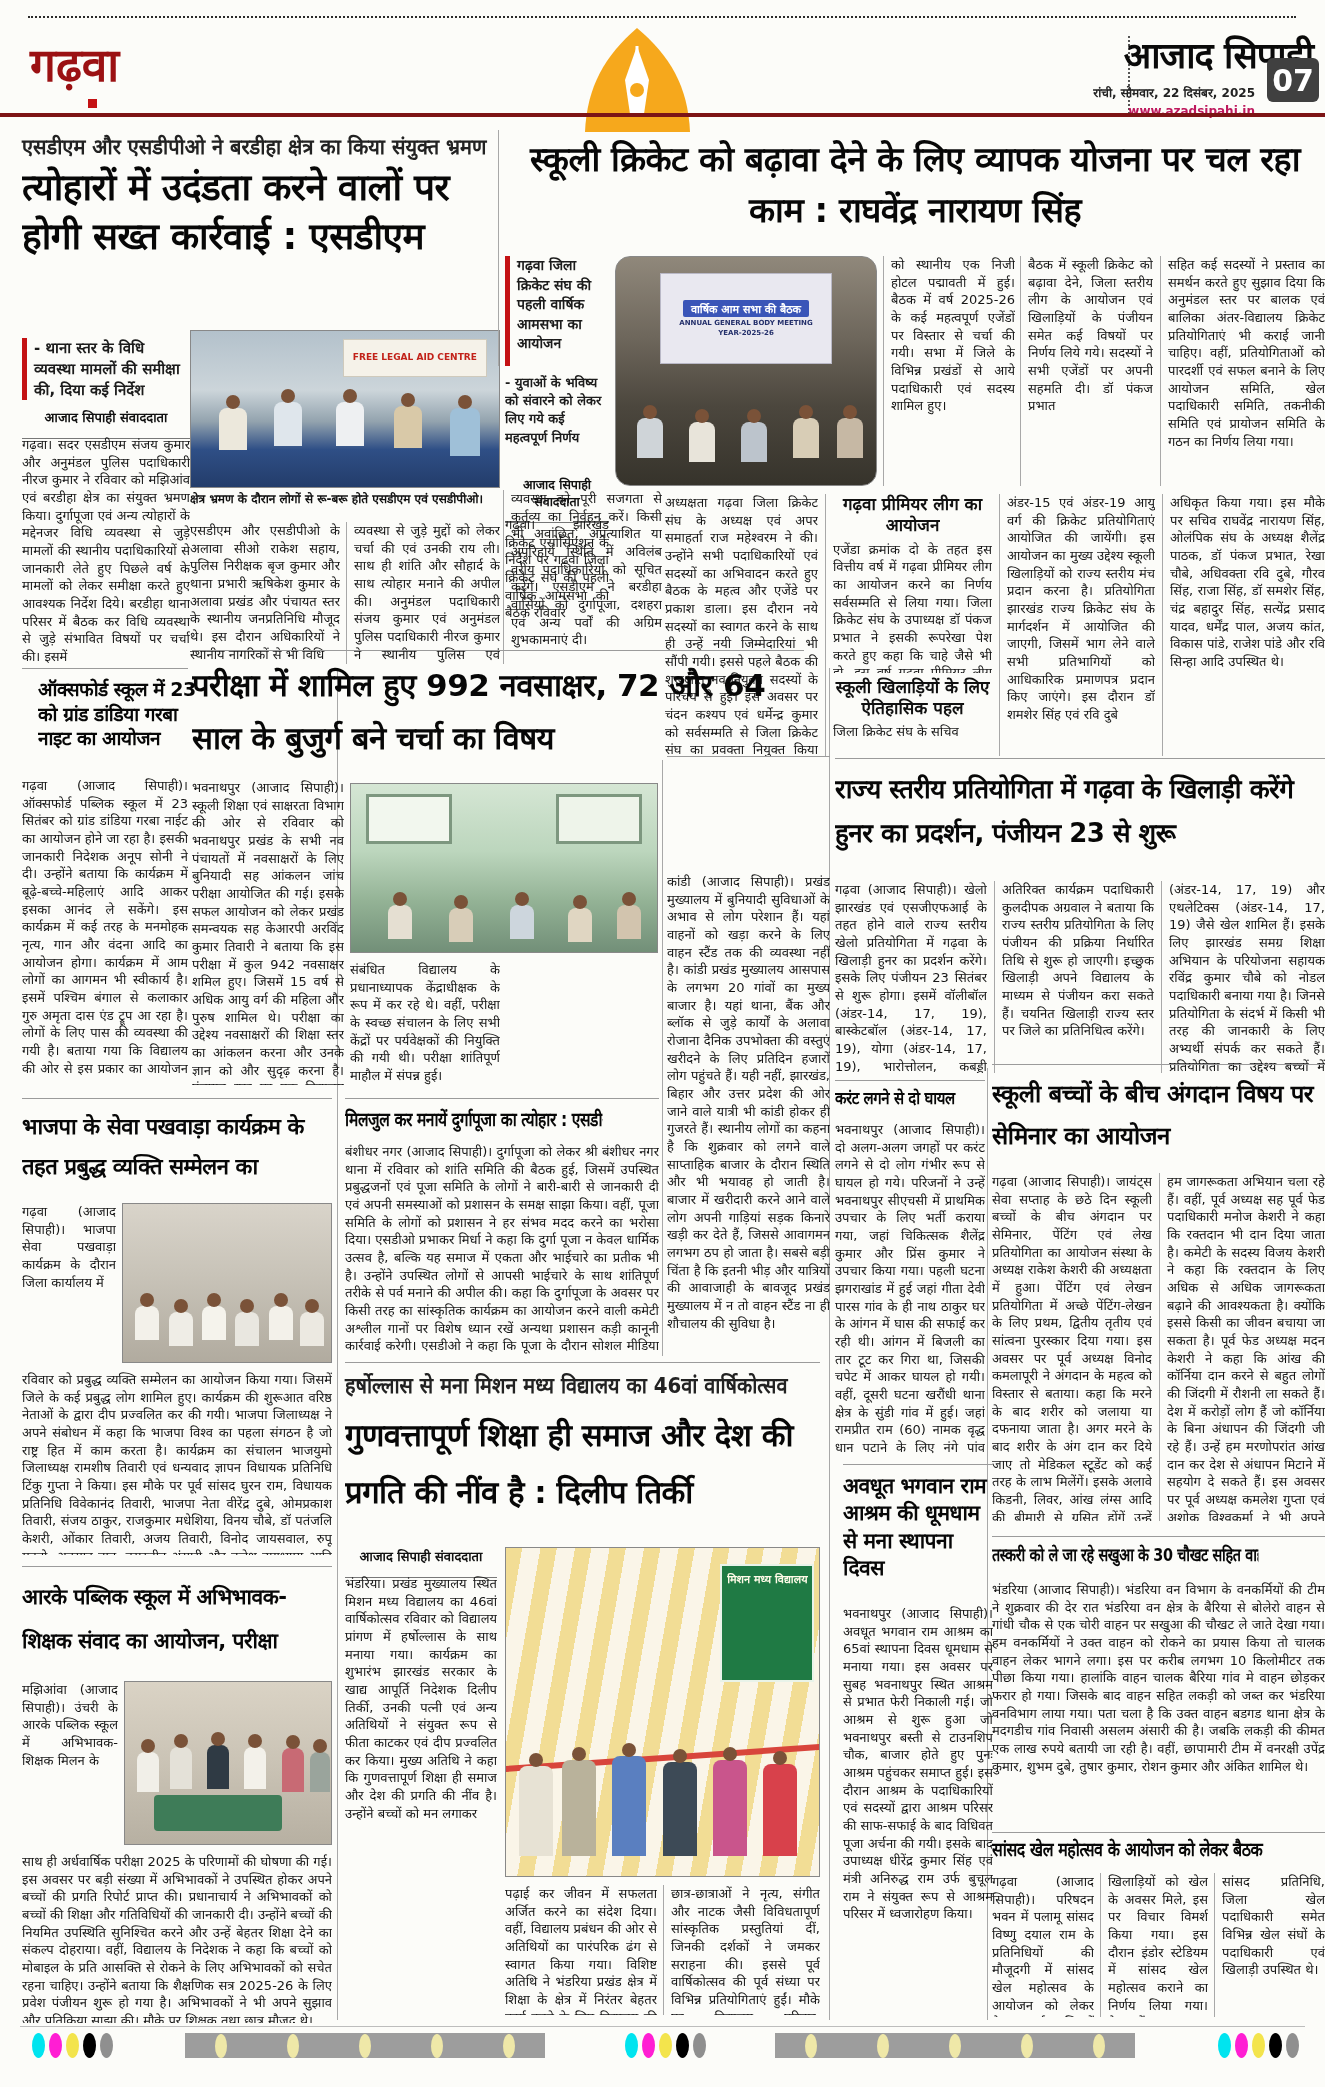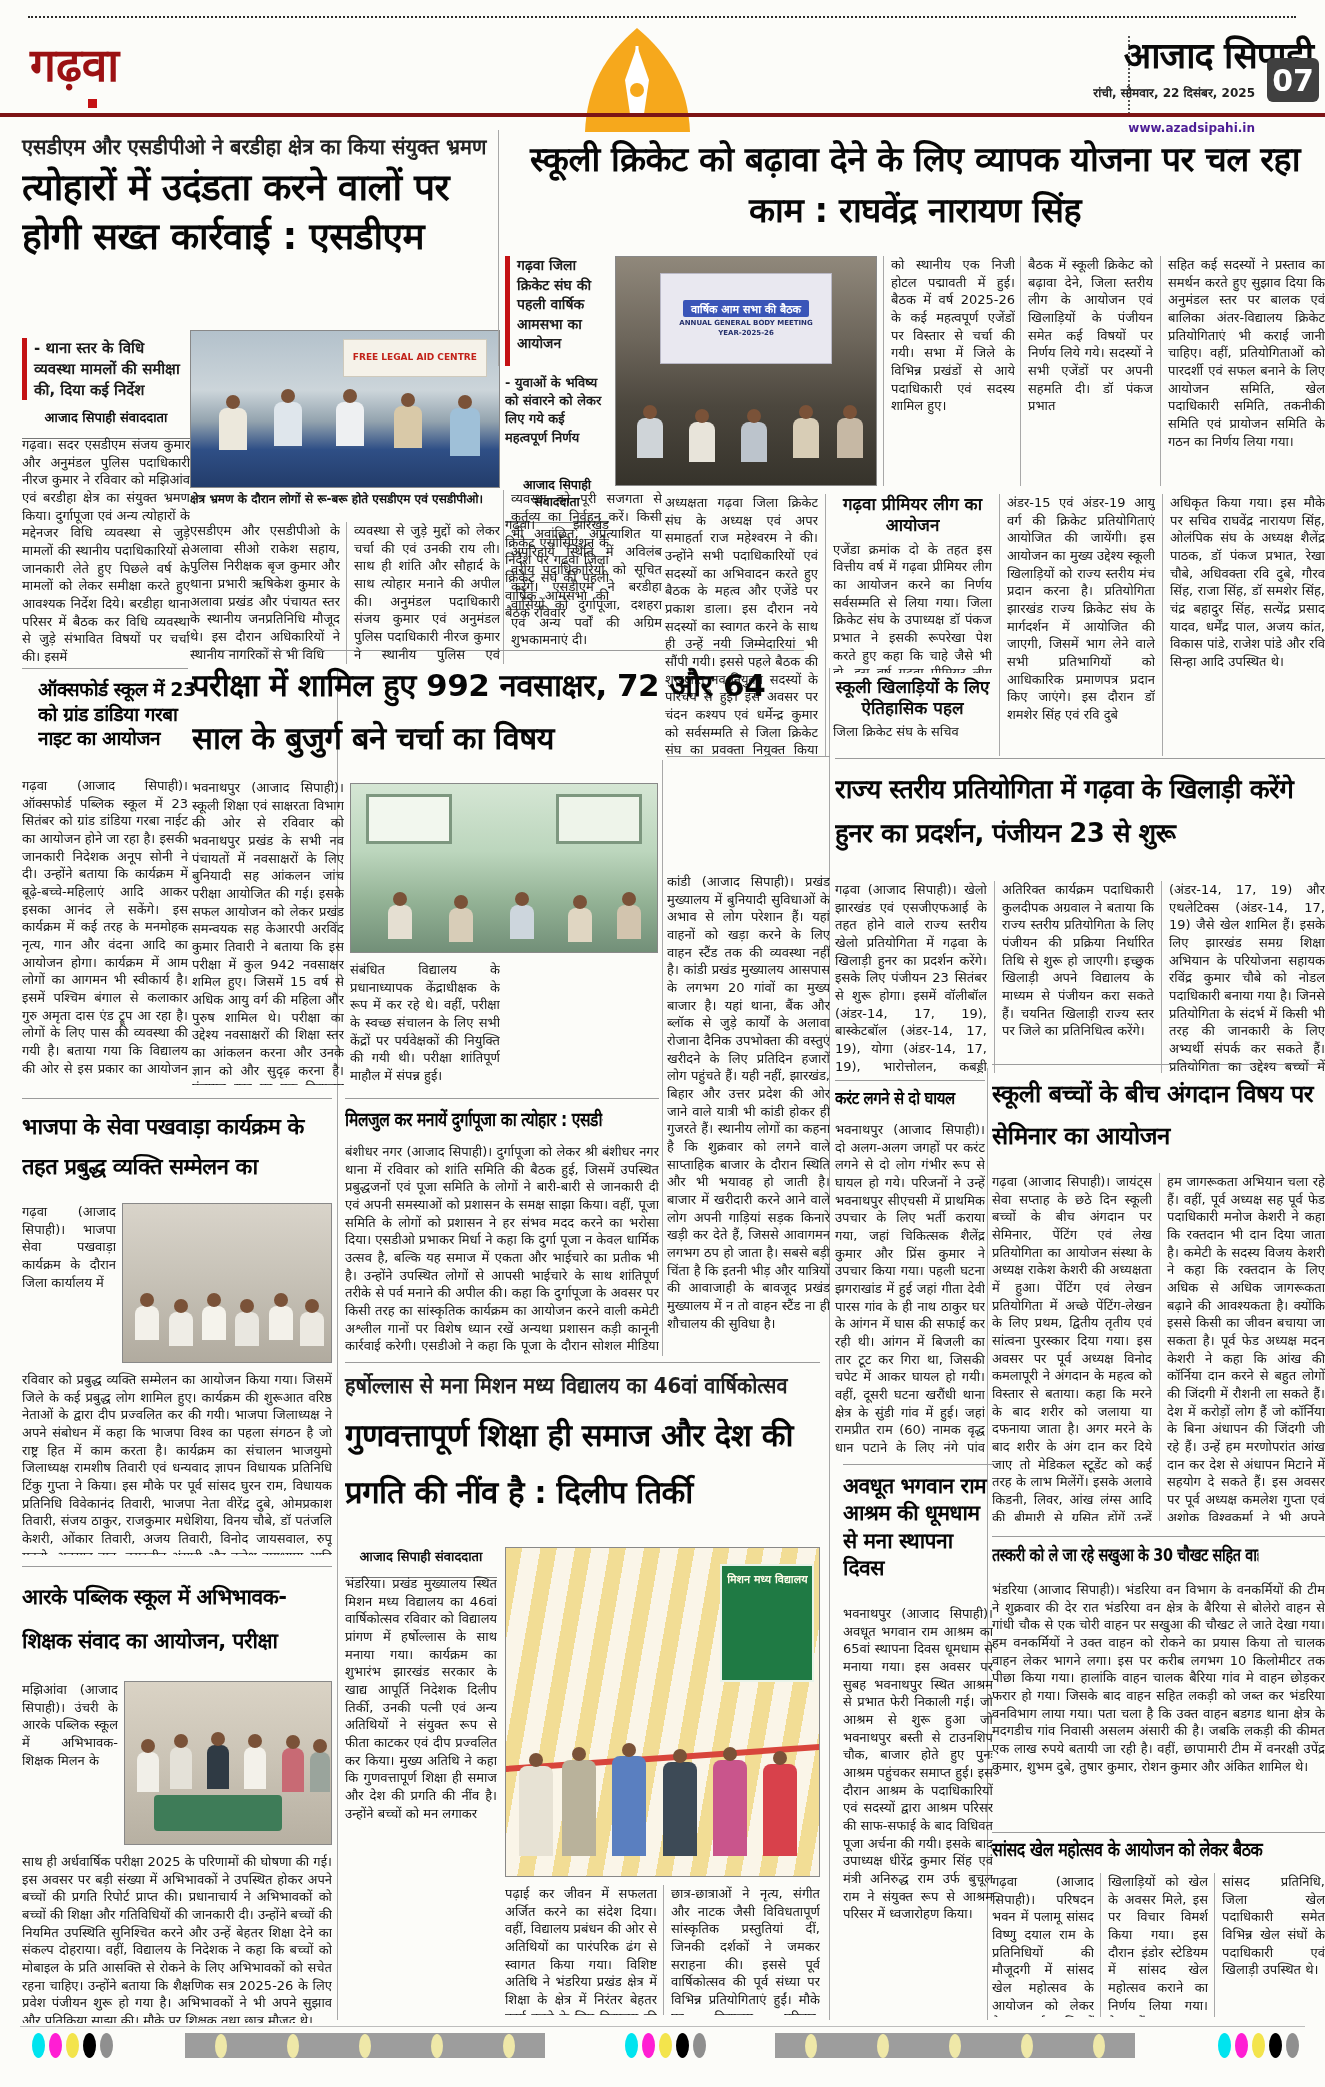--- a/index.html
+++ b/index.html
@@ -13,21 +13,21 @@
   .vline{position:absolute;width:1px;background:#a8a8a8;}
   .byline{font-weight:bold;font-size:13px;text-align:center;border-bottom:1px solid #777;padding-bottom:12px;overflow:hidden;white-space:nowrap;}
   .hlight{border-left:5px solid #c41214;padding-left:7px;font-weight:bold;font-size:15px;line-height:1.4;color:#1c1c1c;overflow:hidden;}
   .subhead{font-weight:bold;font-size:17px;text-align:center;line-height:1.25;margin:4px 0;}
   .caption{font-weight:bold;font-size:12px;line-height:1.3;overflow:hidden;}
   .photo{position:absolute;overflow:hidden;background:#b9b9b9;box-sizing:border-box;border:1px solid #888;}
   .person{position:absolute;border-radius:8px 8px 0 0;}
   .person:before{content:"";position:absolute;left:50%;top:-13px;transform:translateX(-50%);width:14px;height:14px;border-radius:50%;background:#7a5238;}
   .ph-a{background:linear-gradient(180deg,#b3c1cb 0%,#ccd5da 38%,#93a3ae 58%,#2f4f86 76%,#233c6a 100%);}
   .ph-banner-a{position:absolute;right:4%;top:5%;width:46%;height:23%;background:#f5f2e9;border:1px solid #cfcabc;color:#c22219;font-weight:bold;font-size:9px;display:flex;align-items:center;justify-content:center;text-align:center;line-height:1.2;}
-  .ph-b{background:linear-gradient(180deg,#90887b 0%,#6e675c 35%,#4c473e 65%,#36332b 100%);}
+  .ph-b{background:linear-gradient(180deg,#90887b 0%,#6e675c 35%,#4c473e 65%,#36332b 100%);border-radius:15px;}
   .ph-banner-b{position:absolute;left:17%;top:7%;width:66%;height:40%;background:#e9e8f0;border:1px solid #b9b8c6;display:flex;flex-direction:column;align-items:center;justify-content:center;gap:2px;padding:2px;box-sizing:border-box;text-align:center;}
   .ph-banner-b .l1{background:#3a55b8;color:#fff;font-weight:bold;font-size:11px;padding:1px 8px;border-radius:2px;white-space:nowrap;}
   .ph-banner-b .l2{color:#24306b;font-weight:bold;font-size:7px;white-space:nowrap;}
   .ph-d{background:linear-gradient(180deg,#d5e6d4 0%,#bcd6bd 40%,#93b295 70%,#728f78 100%);}
   .ph-d:before{content:"";position:absolute;left:6%;top:8%;width:26%;height:26%;background:#f2f7ee;box-shadow:0 0 0 3px #7d977f;}
   .ph-d:after{content:"";position:absolute;right:6%;top:8%;width:26%;height:26%;background:#eef4ea;box-shadow:0 0 0 3px #7d977f;}
   .ph-g{background:linear-gradient(180deg,#d9d4ca 0%,#c8c3b8 45%,#b1ab9f 100%);}
   .ph-i{background:repeating-linear-gradient(100deg,#f2dd95 0 16px,#faf5e8 16px 34px);}
   .ph-ribbon{position:absolute;left:-2%;top:63%;width:104%;height:6px;background:#d8453b;transform:rotate(-4deg);}
   .ph-banner-i{position:absolute;right:1.5%;top:5%;width:30%;height:36%;background:#1f7a44;border:2px solid #e9f3e9;color:#fffbe8;font-weight:bold;font-size:11px;display:flex;justify-content:center;padding-top:5px;box-sizing:border-box;text-align:center;}
@@ -50,21 +50,21 @@
   <svg class="abs" style="left:575px;top:28px;" width="125" height="104" viewBox="0 0 125 104">
     <path d="M62 0 C30 28 12 58 10 104 L115 104 C113 58 95 28 62 0 Z" fill="#f6a81c"></path>
     <path d="M62 18 L74 52 L69 86 L55 86 L50 52 Z" fill="#fff"></path>
     <circle cx="62" cy="62" r="7" fill="#f6a81c"></circle>
     <rect x="60.5" y="18" width="3" height="36" fill="#fff"></rect>
   </svg>
 
   <div class="abs" style="left:1128px;top:36px;height:78px;border-left:2px dotted #555;"></div>
   <div class="abs" style="right:12px;top:30px;width:260px;text-align:right;font-size:36px;font-weight:bold;color:#0a0a0a;letter-spacing:-1px;">आजाद सिपाही</div>
   <div class="abs" style="right:70px;top:84px;font-size:12px;font-weight:bold;color:#222;">रांची, सोमवार, 22 दिसंबर, 2025</div>
-  <div class="abs" style="right:70px;top:104px;font-size:12px;font-weight:bold;color:#4c1d95;margin-top:17px;">www.azadsipahi.in</div>
+  <div class="abs" style="right:70px;top:104px;font-size:12px;font-weight:bold;color:#be185d;">www.azadsipahi.in</div>
   <div class="abs" style="right:6px;top:58px;width:52px;height:44px;background:#404040;color:#fff;font-size:30px;font-weight:bold;display:flex;align-items:center;justify-content:center;border-radius:6px;">07</div>
   <div class="abs" style="left:0;top:113px;width:1325px;height:4px;background:#7d1416;"></div>
 
   <div class="abs" style="left:22px;top:124px;width:640px;height:540px;">
     <div class="abs kicker" style="left:0;top:8px;width:480px;font-size:21px;transform:scaleX(.95);transform-origin:left;">एसडीएम और एसडीपीओ ने बरडीहा क्षेत्र का किया संयुक्त भ्रमण</div>
     <div class="abs hl" style="left:0;top:40px;width:480px;height:118px;font-size:37px;line-height:1.32;">त्योहारों में उदंडता करने वालों पर होगी सख्त कार्रवाई : एसडीएम</div>
     <div class="abs hlight" style="left:0;top:214px;width:168px;height:62px;">- थाना स्तर के विधि व्यवस्था मामलों की समीक्षा की, दिया कई निर्देश</div>
     <div class="abs byline" style="left:0;top:284px;width:168px;">आजाद सिपाही संवाददाता</div>
     <div class="abs bt" style="left:0;top:312px;width:168px;height:228px;">गढ़वा। सदर एसडीएम संजय कुमार और अनुमंडल पुलिस पदाधिकारी नीरज कुमार ने रविवार को मझिआंव एवं बरडीहा क्षेत्र का संयुक्त भ्रमण किया। दुर्गापूजा एवं अन्य त्योहारों के मद्देनजर विधि व्यवस्था से जुड़े मामलों की स्थानीय पदाधिकारियों से जानकारी लेते हुए पिछले वर्ष के मामलों को लेकर समीक्षा करते हुए आवश्यक निर्देश दिये। बरडीहा थाना परिसर में बैठक कर विधि व्यवस्था से जुड़े संभावित विषयों पर चर्चा की। इसमें</div>
     <div class="photo ph-a" style="left:168px;top:206px;width:310px;height:158px;">

